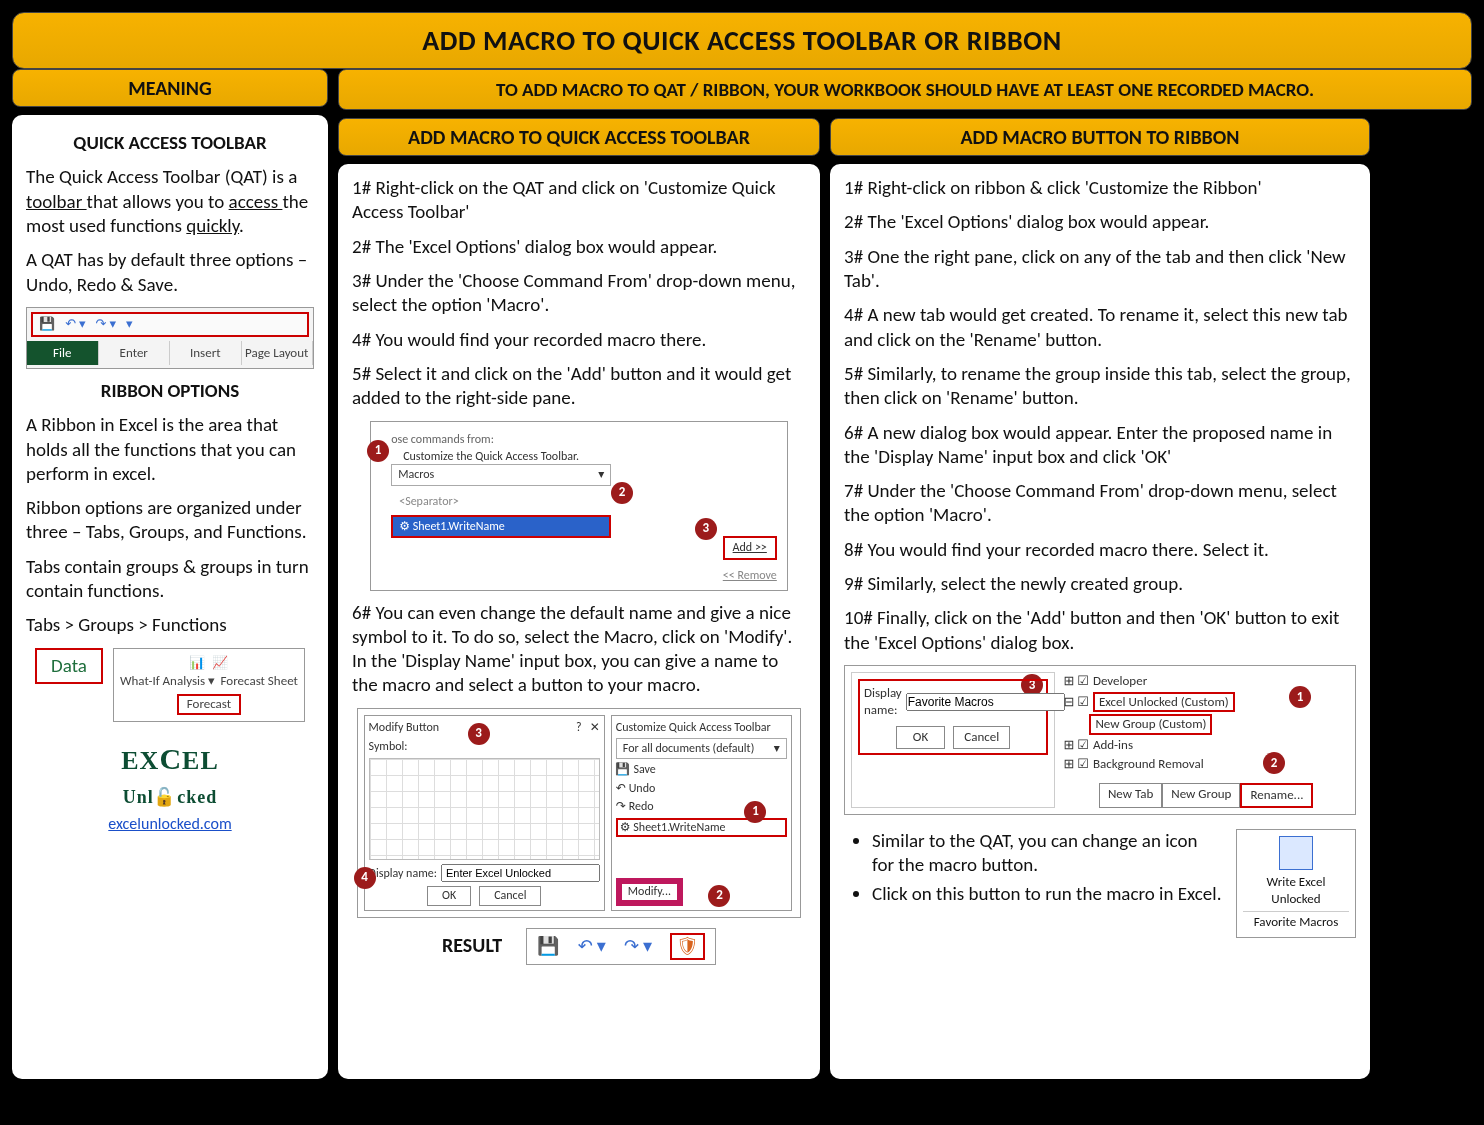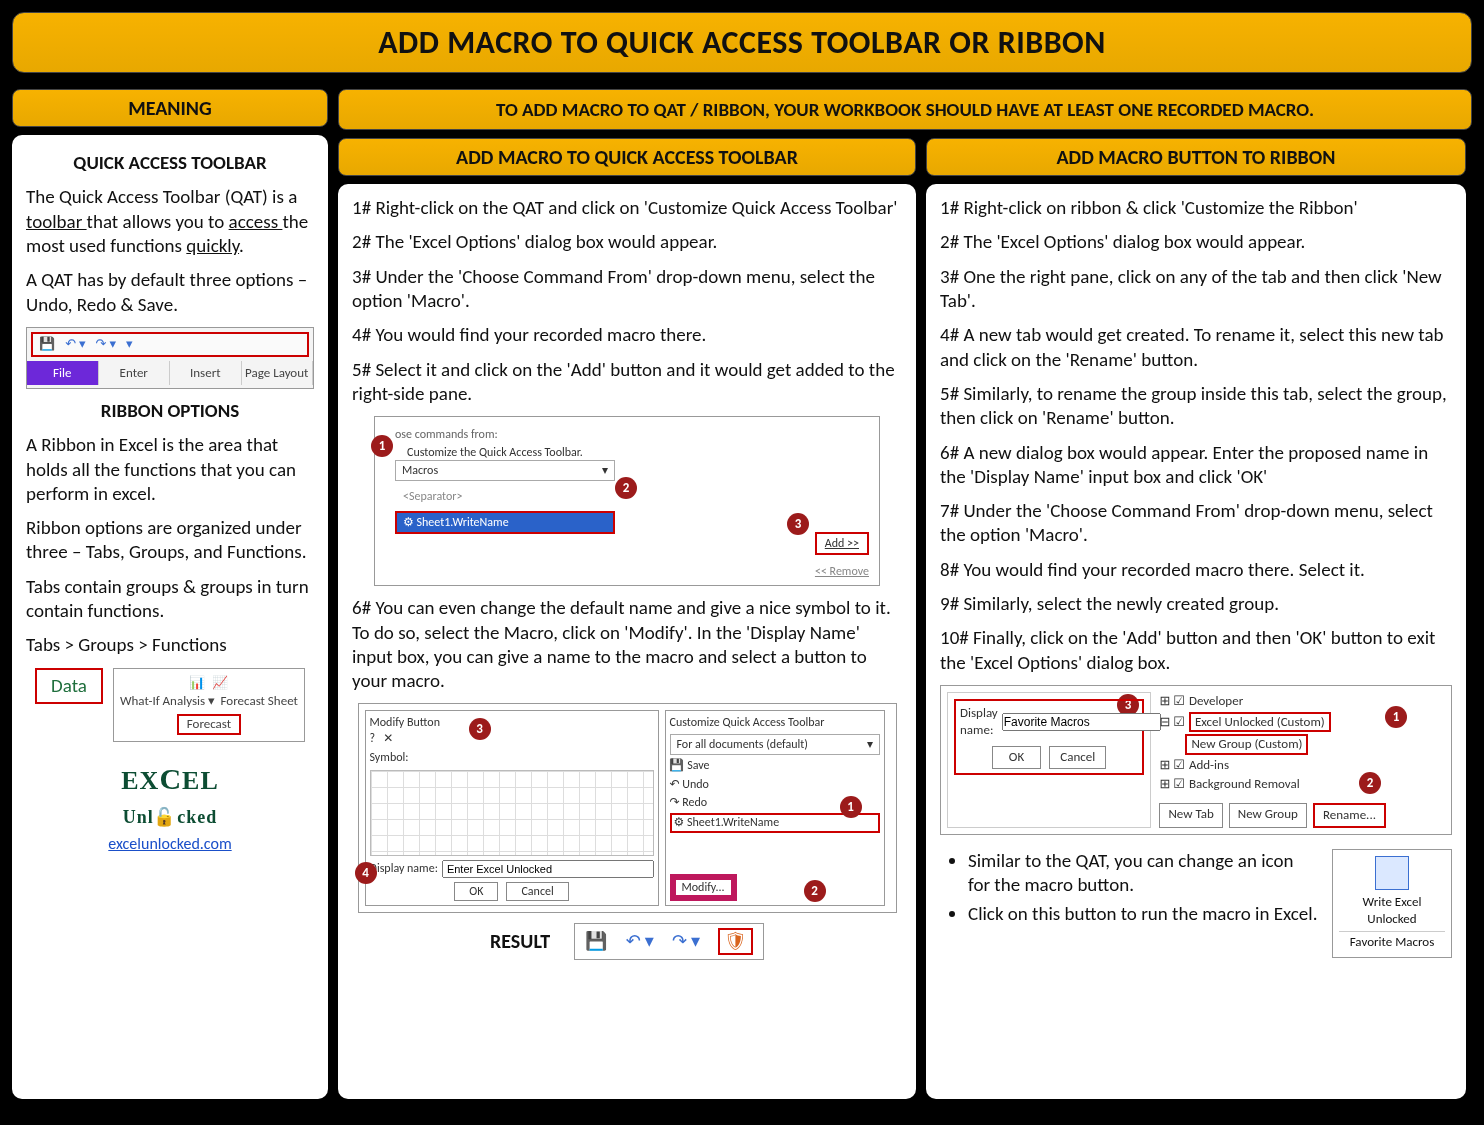--- a/index.html
+++ b/index.html
@@ -13,37 +13,37 @@
   }
   .banner {
     background: linear-gradient(#f7b200, #e8a800);
     border: 1px solid #444;
     border-radius: 12px;
     text-align: center;
     font-weight: 700;
     color: #111;
   }
   .title-banner {
-    font-size: 32px;
+    font-size: 28px;
     padding: 10px 0;
-    margin-bottom: 16px;
+    margin-bottom: 0;
     letter-spacing: 0.5px;
   }
   .columns {
     display: flex;
     gap: 10px;
     height: 1010px;
   }
   .col {
     display: flex;
     flex-direction: column;
     gap: 8px;
   }
   .col-left { width: 316px; }
-  .col-mid  { width: 578px; border-radius: 23px; }
+  .col-mid  { width: 482px; border-radius: 23px; }
   .col-right{ width: 540px; }
   .sub-banner {
     font-size: 20px;
     padding: 6px 4px;
     border-radius: 8px;
   }
   .prereq-banner {
     font-size: 19px;
     padding: 8px 4px;
     border-radius: 8px;
@@ -81,21 +81,21 @@
     display: flex; align-items: center; gap: 10px;
     border: 2px solid #c00; margin: 4px; padding: 2px 6px;
     background: #fafafa;
   }
   .save-ico { color: #3b6fd1; }
   .tabs-row { display: flex; }
   .tabs-row .tab {
     flex: 1; text-align: center; padding: 4px 0;
     border-right: 1px solid #ccc; color: #444;
   }
-  .tabs-row .tab.file { background: #6d28d9; color: #fff; }
+  .tabs-row .tab.file { background: #14532d; color: #fff; }
   .ribbon-ex {
     display: flex; gap: 10px; justify-content: center;
   }
   .data-tab {
     border: 2px solid #c00; padding: 4px 14px; color: #1f6f3d;
     background: #fff; align-self: flex-start;
   }
   .forecast-grp {
     border: 1px solid #999; padding: 6px; text-align: center;
     font-size: 13px; color: #444;
@@ -161,21 +161,21 @@
   .rb-left {
     position:absolute; left:6px; top:6px; bottom:6px; width:40%;
     border:1px solid #ccc; padding:6px; font-size:13px;
   }
   .rb-right {
     position:absolute; right:6px; top:6px; bottom:6px; width:56%;
     font-size:13px;
   }
   .rb-right .item { display:flex; align-items:center; gap:4px; padding:1px 0;}
   .rb-right .red { border:2px solid #c00; padding:0 4px; display:inline-block;}
-  .rb-btns { display:flex; gap:6px; margin-top:10px;}
+  .rb-btns { display:flex; margin-top:10px;justify-content:center;}
   .rb-btns span { border:1px solid #888; padding:2px 8px;}
   .macro-tile {
     border:1px solid #999; width:120px; text-align:center;
     font-size:13px; padding:6px; margin-left:auto;
   }
   .macro-tile .sq { width:34px; height:34px; border:1px solid #3b6fd1; margin:0 auto 4px; background:#dbe8ff;}
   .bottom-row { display:flex; gap:14px; align-items:flex-start;}
   .bottom-row ul { flex:1;}
 </style>
 </head>
@@ -260,21 +260,21 @@
             <span class="add-btn">Add &gt;&gt;</span>
             <span class="rem-btn">&lt;&lt; Remove</span>
           </div>
           <p>6# You can even change the default name and give a nice symbol to it. To do so, select the Macro, click on 'Modify'. In the 'Display Name' input box, you can give a name to the macro and select a button to your macro.</p>
           <div class="screenshot ss-qat2" style="display:flex; gap:6px;">
             <span class="badge" style="left:110px; top:14px;">3</span>
             <span class="badge" style="left:-4px; top:158px;">4</span>
             <span class="badge" style="right:34px; top:92px;">1</span>
             <span class="badge" style="right:70px; bottom:10px;">2</span>
             <div class="modify-panel">
-              <div style="display:flex; justify-content:space-between;flex-direction:column;">
+              <div style="display:flex; justify-content:space-between;">
                   <span>Modify Button</span>
                   <span>? &nbsp; ✕</span>
                 </div>
               <div>Symbol:</div>
               <div class="symbol-grid"></div>
               <div class="dn-row">
                   <span>Display name:</span>
                   <input value="Enter Excel Unlocked" style="">
                 </div>
               <div class="ok-row">

